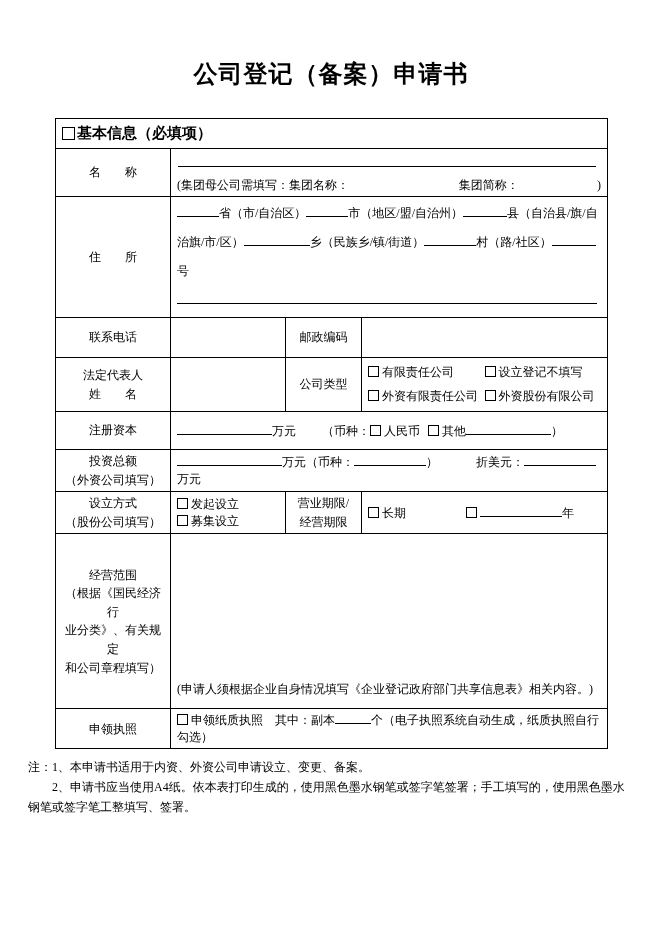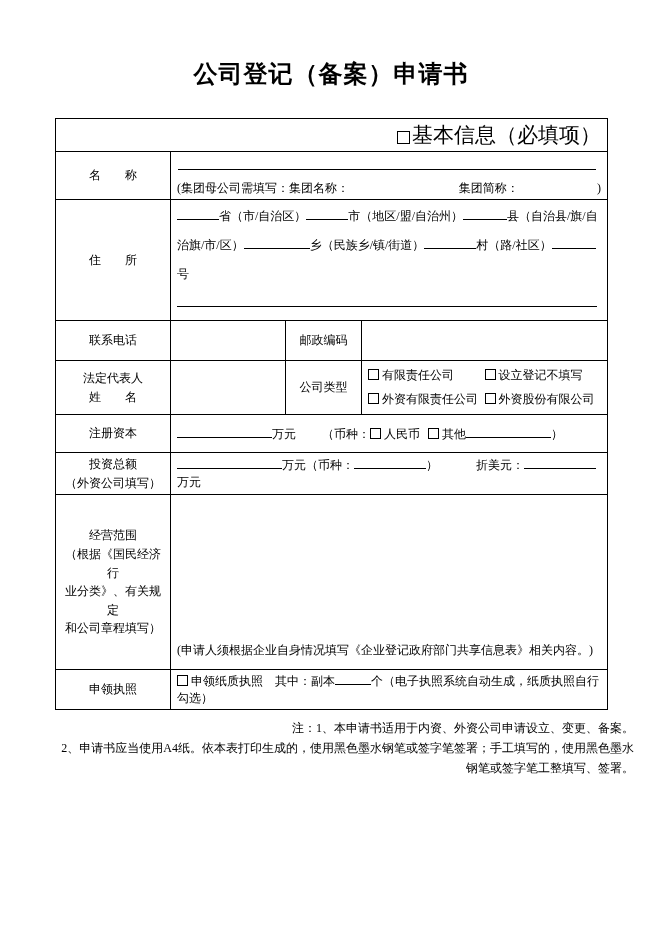--- a/index.html
+++ b/index.html
@@ -11,41 +11,41 @@
   .page { width: 662px; height: 936px; padding: 58px 55px 8px 55px; overflow: hidden; }
   .title {
     margin: 0 0 28px 0; text-align: center;
     font-size: 24px; font-weight: bold; letter-spacing: 1px;
   }
   table.form { border-collapse: collapse; width: 552px; table-layout: fixed; }
   .form td {
     border: 1px solid #000; padding: 2px 6px;
     font-size: 12px; vertical-align: middle; overflow: hidden;
   }
-  .sec-hd td { text-align: right; font-weight: normal; font-size: 21px; }
+  .sec-hd td { text-align: left; font-weight: bold; font-size: 15px; }
   .lbl { text-align: center; white-space: pre-line; line-height: 1.55; font-size: 12.5px; }
   .cb {
     display: inline-block; width: 11px; height: 11px;
     border: 1px solid #000; vertical-align: -1px; margin-right: 3px; background: #fff;
   }
   .cb-lg { width: 13px; height: 13px; vertical-align: -2px; margin-right: 2px; }
   .blank { display: inline-block; height: 13px; border-bottom: 1px solid #000; vertical-align: baseline; }
   .gap { display: inline-block; }
   .name-top { height: 26px; line-height: 24px; padding: 0 1px; }
   .group-note { display: flex; align-items: baseline; font-size: 12px; white-space: nowrap; }
   .group-note .spacer { display: inline-block; height: 12px; }
   .addr { line-height: 29px; font-size: 12px; }
   .opt-grid { display: grid; grid-template-columns: 1fr 1fr; row-gap: 7px; font-size: 12px; }
   .opt { white-space: nowrap; }
   .mode-cell div { line-height: 17px; white-space: nowrap; }
   .scope-cell { vertical-align: bottom; }
   .scope-blank { height: 140px; }
   .scope-note { font-size: 12px; padding: 0 0 4px 0; }
   .notes { margin: 9px 0 0 -27px; width: 606px; font-size: 12px; line-height: 1.65; }
-  .notes p { margin: 0; text-align: right; }
+  .notes p { margin: 0; }
   .notes .indent { text-indent: 2em; }
 </style>
 </head>
 <body>
 
 <div class="page">
 
   <h1 class="title">公司登记（备案）申请书</h1>
 
   <table class="form">
@@ -115,20 +115,33 @@
     </tr>
 
     <tr style="height:40px">
       <td class="lbl">投资总额
 （外资公司填写）</td>
       <td colspan="3">
         <span class="blank" style="width:105px"></span><span>万元（币种：</span><span class="blank" style="width:72px"></span><span>）</span><span class="gap" style="width:38px"></span><span>折美元：</span><span class="blank" style="width:72px"></span><span>万元</span>
       </td>
     </tr>
 
+    <tr style="height:40px">
+      <td class="lbl">设立方式
+（股份公司填写）</td>
+      <td class="mode-cell">
+        <div><span class="cb"></span><span>发起设立</span></div>
+        <div><span class="cb"></span><span>募集设立</span></div>
+      </td>
+      <td class="lbl">营业期限/
+经营期限</td>
+      <td>
+        <span class="cb"></span><span>长期</span><span class="gap" style="width:60px"></span><span class="cb"></span><span class="blank" style="width:82px"></span><span>年</span>
+      </td>
+    </tr>
 
     <tr style="height:175px">
       <td class="lbl">经营范围
 （根据《国民经济行
 业分类》、有关规定
 和公司章程填写）</td>
       <td colspan="3" class="scope-cell">
         <div class="scope-blank"></div>
         <div class="scope-note">(申请人须根据企业自身情况填写《企业登记政府部门共享信息表》相关内容。)</div>
       </td>

